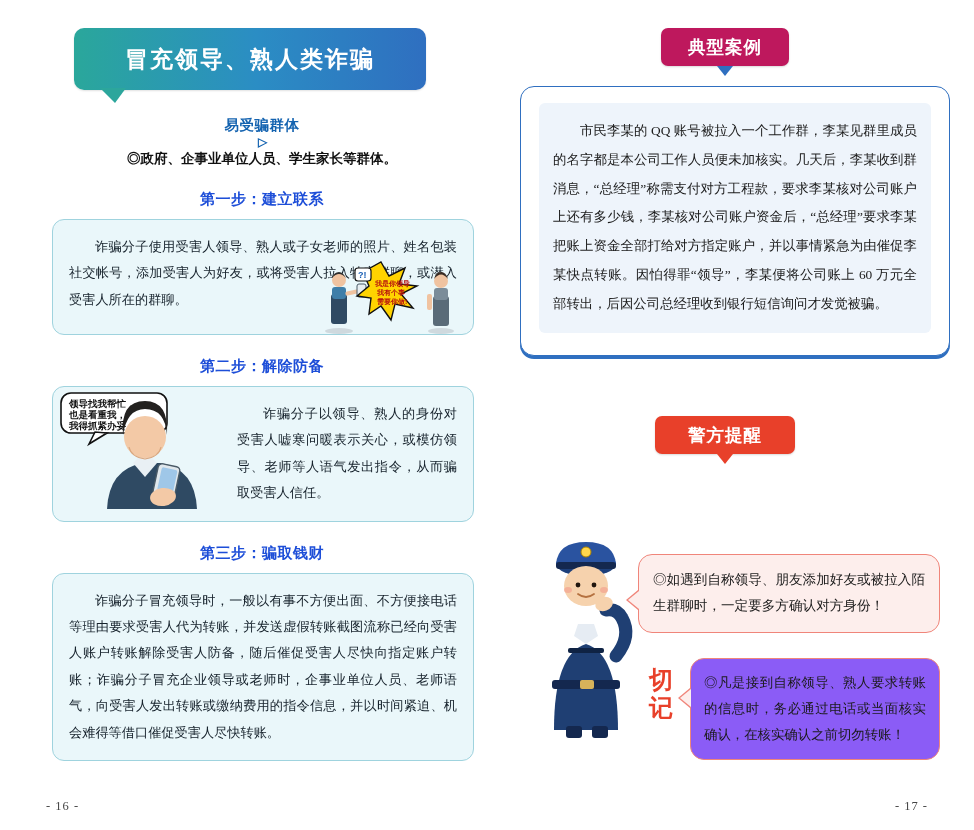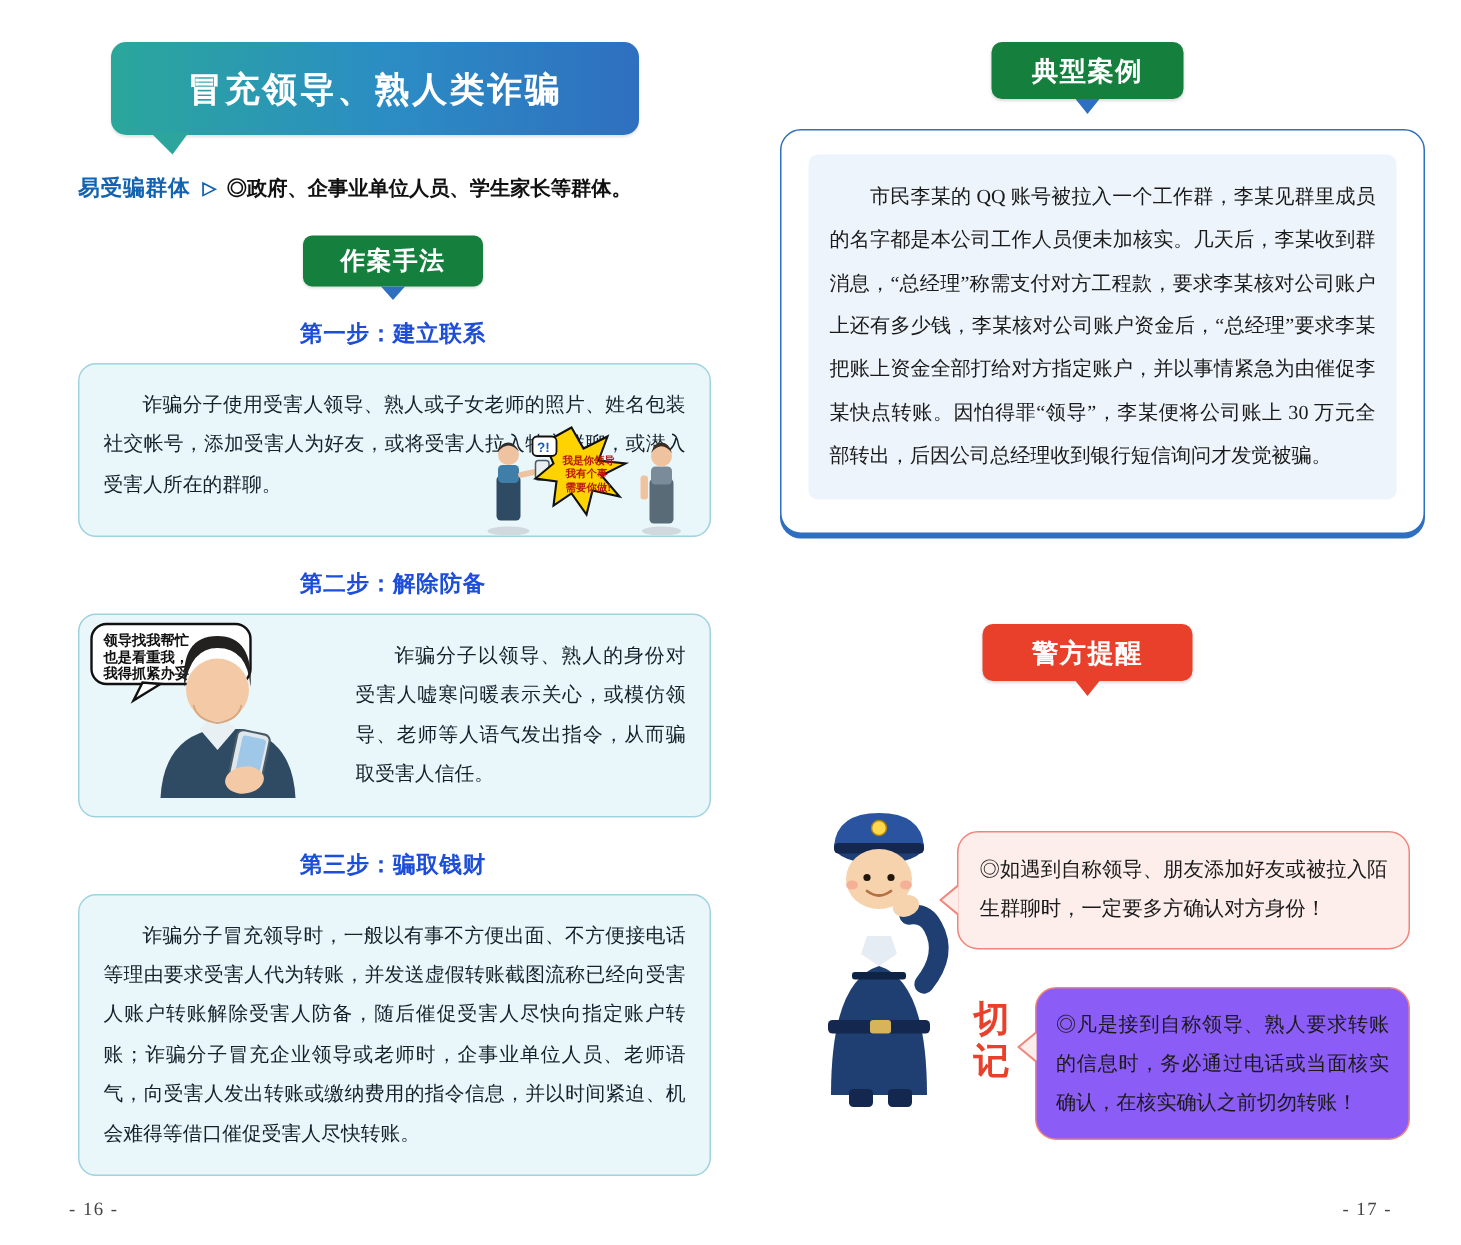--- a/index.html
+++ b/index.html
@@ -58,20 +58,21 @@
     font-family: Liberation Serif, serif;
   }
   
   .victim-line {
     margin-top: 26px;
     margin-left: 0px;
     display: flex;
     align-items: center;
     font-size: 13.5px;
     font-weight: bold;
+    flex-direction: column;
   }
   .victim-label {
     color: #1463b0;
     font-size: 14.5px;
     font-weight: bold;
     letter-spacing: 0.5px;
   }
   .victim-tri {
     margin: 0 7px 0 8px;
     color: #1463b0;
@@ -81,21 +82,21 @@
     color: #111;
     font-size: 13.5px;
     font-weight: bold;
   }
   
   .pill {
     position: relative;
     width: 120px;
     height: 34px;
     border-radius: 6px;
-    background: #15803d;
+    background: #be185d;
     color: #ffffff;
     font-size: 16.5px;
     font-weight: bold;
     display: flex;
     align-items: center;
     justify-content: center;
     letter-spacing: 1px;
     box-shadow: 0 1px 2px rgba(0,0,0,0.15);
   }
   .pill .tail {
@@ -333,26 +334,20 @@
       <span class="title-text">冒充领导、熟人类诈骗</span>
       <span class="tail"></span>
     </div>
 
     <div class="victim-line">
       <span class="victim-label">易受骗群体</span>
       <span class="victim-tri">▷</span>
       <span class="victim-text">◎政府、企事业单位人员、学生家长等群体。</span>
     </div>
 
-    <div class="pill-wrap">
-      <div class="pill">
-        <span>作案手法</span>
-        <span class="tail"></span>
-      </div>
-    </div>
 
     <div class="step-title">第一步：建立联系</div>
     <div class="box box-1">
       <p>诈骗分子使用受害人领导、熟人或子女老师的照片、姓名包装社交帐号，添加受害人为好友，或将受害人拉入特定群聊，或潜入受害人所在的群聊。</p>
       <svg class="illus1" viewBox="0 0 150 80">
 
         <ellipse cx="20" cy="77" rx="14" ry="3" fill="#cfd9de"></ellipse>
         <rect x="12" y="40" width="16" height="30" rx="3" fill="#2f4a63"></rect>
         <rect x="13" y="33" width="14" height="12" rx="3" fill="#3f7ea8"></rect>
         <circle cx="20" cy="26" r="7" fill="#f0c3a0"></circle>
@@ -412,21 +407,21 @@
 
     <div class="pill-center">
       <div class="pill pill-case">
         <span>典型案例</span>
         <span class="tail"></span>
       </div>
     </div>
 
     <div class="case-box">
       <div class="case-inner">
-        <p>市民李某的 QQ 账号被拉入一个工作群，李某见群里成员的名字都是本公司工作人员便未加核实。几天后，李某收到群消息，“总经理”称需支付对方工程款，要求李某核对公司账户上还有多少钱，李某核对公司账户资金后，“总经理”要求李某把账上资金全部打给对方指定账户，并以事情紧急为由催促李某快点转账。因怕得罪“领导”，李某便将公司账上 30 万元全部转出，后因公司总经理收到银行短信询问才发觉被骗。</p>
+        <p>市民李某的 QQ 账号被拉入一个工作群，李某见群里成员的名字都是本公司工作人员便未加核实。几天后，李某收到群消息，“总经理”称需支付对方工程款，要求李某核对公司账户上还有多少钱，李某核对公司账户资金后，“总经理”要求李某把账上资金全部打给对方指定账户，并以事情紧急为由催促李某快点转账。因怕得罪“领导”，李某便将公司账上 60 万元全部转出，后因公司总经理收到银行短信询问才发觉被骗。</p>
       </div>
     </div>
 
     <div class="pill-center" style="margin-top:60px;">
       <div class="pill pill-red">
         <span>警方提醒</span>
         <span class="tail"></span>
       </div>
     </div>
 

